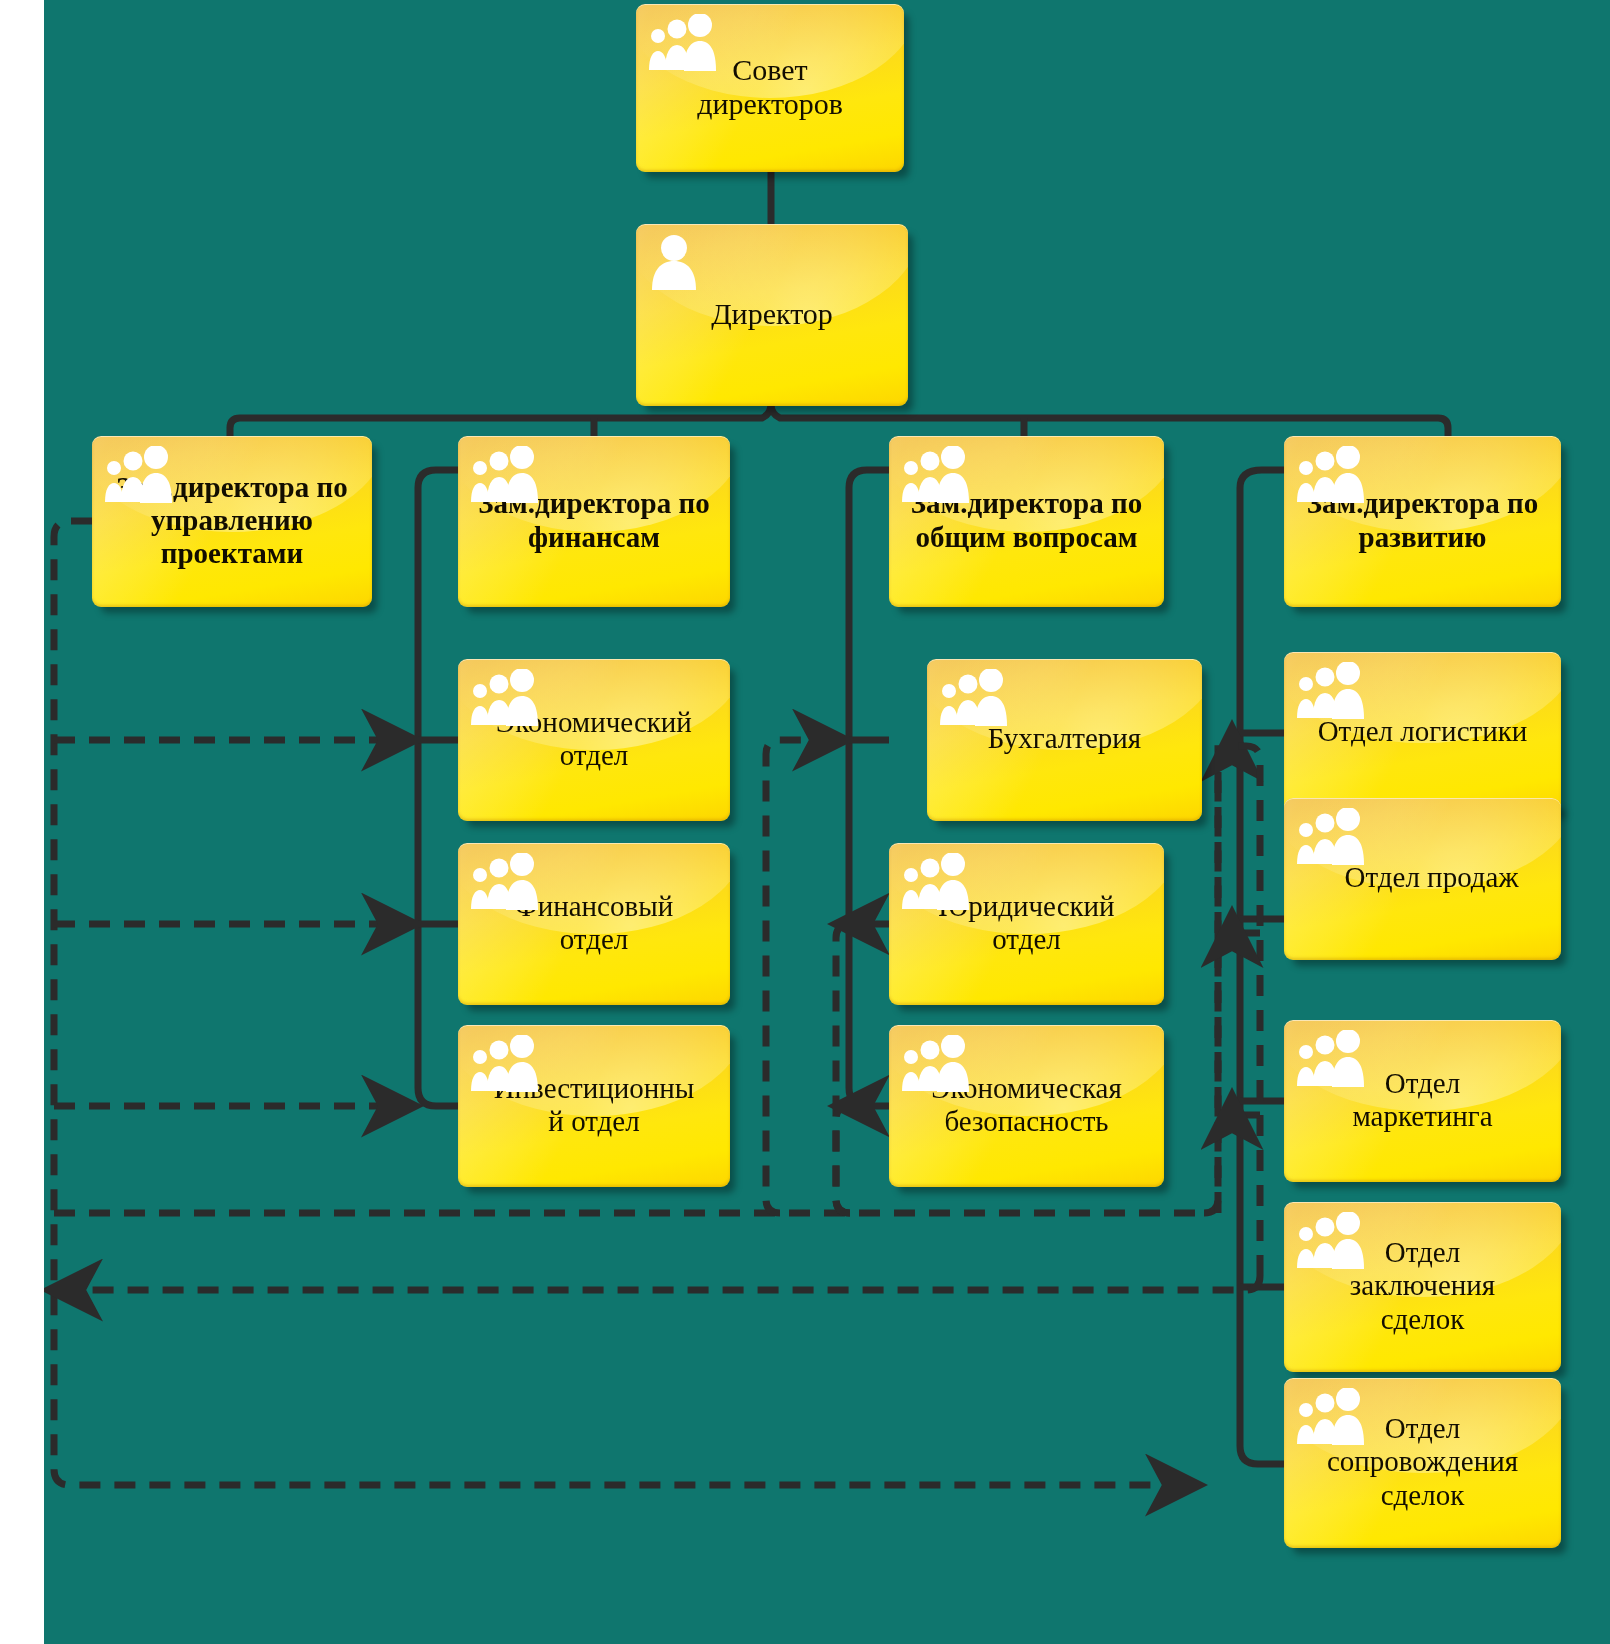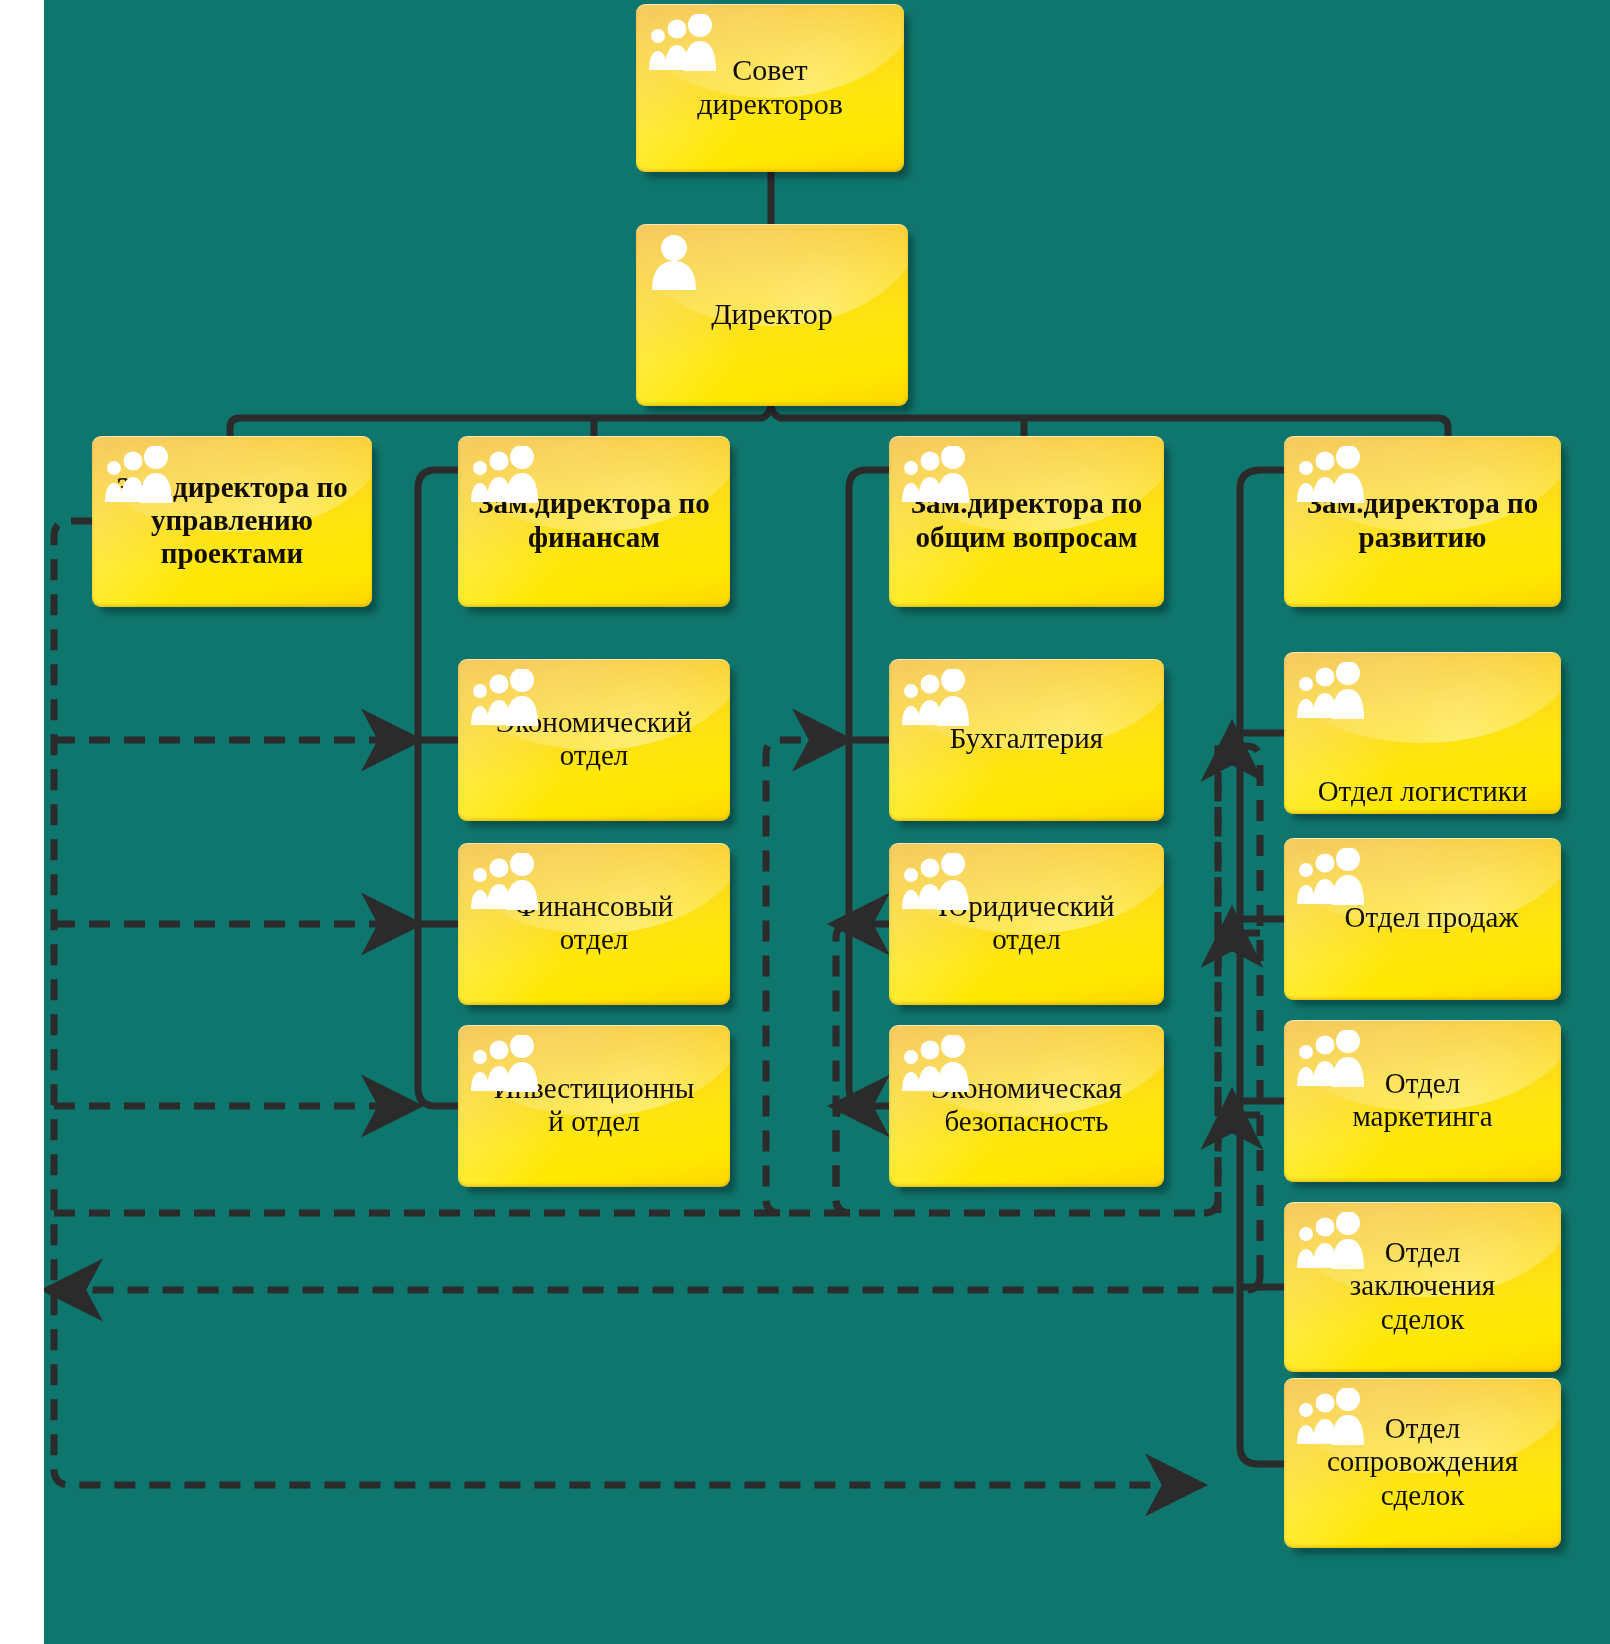--- a/index.html
+++ b/index.html
@@ -229,21 +229,21 @@
               <path d="M1 56 C1 43 5 37 10 37 C15 37 19 43 19 56 Z"></path>
               <circle cx="29" cy="15" r="9.5"></circle>
               <path d="M17 56 C17 39 22 31 29 31 C36 31 41 39 41 56 Z"></path>
               <circle cx="52" cy="11" r="12"></circle>
               <path d="M36 57 C36 36 42 27 52 27 C62 27 68 36 68 57 Z"></path>
             </g>
           </svg>
         </span>
         <span class="label">Инвестиционны<br>й отдел</span>
       </div>
-      <div class="node lv3" style="left: 845px; top: 659px; width: 275px; height: 162px;">
+      <div class="node lv3" style="left: 883px; top: 659px; width: 275px; height: 162px;">
         <span class="ico">
           <svg width="72" height="58" viewBox="0 0 72 58" xmlns="http://www.w3.org/2000/svg">
             <g fill="#ffffff">
               <circle cx="10" cy="22" r="7"></circle>
               <path d="M1 56 C1 43 5 37 10 37 C15 37 19 43 19 56 Z"></path>
               <circle cx="29" cy="15" r="9.5"></circle>
               <path d="M17 56 C17 39 22 31 29 31 C36 31 41 39 41 56 Z"></path>
               <circle cx="52" cy="11" r="12"></circle>
               <path d="M36 57 C36 36 42 27 52 27 C62 27 68 36 68 57 Z"></path>
             </g>
@@ -274,36 +274,36 @@
               <path d="M1 56 C1 43 5 37 10 37 C15 37 19 43 19 56 Z"></path>
               <circle cx="29" cy="15" r="9.5"></circle>
               <path d="M17 56 C17 39 22 31 29 31 C36 31 41 39 41 56 Z"></path>
               <circle cx="52" cy="11" r="12"></circle>
               <path d="M36 57 C36 36 42 27 52 27 C62 27 68 36 68 57 Z"></path>
             </g>
           </svg>
         </span>
         <span class="label">Экономическая<br>безопасность</span>
       </div>
-      <div class="node lv3" style="left: 1240px; top: 652px; width: 277px; height: 162px; align-items: flex-end;">
+      <div class="node lv3" style="left: 1240px; top: 652px; width: 277px; height: 162px;">
         <span class="ico">
           <svg width="72" height="58" viewBox="0 0 72 58" xmlns="http://www.w3.org/2000/svg">
             <g fill="#ffffff">
               <circle cx="10" cy="22" r="7"></circle>
               <path d="M1 56 C1 43 5 37 10 37 C15 37 19 43 19 56 Z"></path>
               <circle cx="29" cy="15" r="9.5"></circle>
               <path d="M17 56 C17 39 22 31 29 31 C36 31 41 39 41 56 Z"></path>
               <circle cx="52" cy="11" r="12"></circle>
               <path d="M36 57 C36 36 42 27 52 27 C62 27 68 36 68 57 Z"></path>
             </g>
           </svg>
         </span>
         <span class="label">Отдел логистики</span>
       </div>
-      <div class="node lv3" style="left: 1240px; top: 838px; width: 277px; height: 162px; padding-left: 28px;">
+      <div class="node lv3" style="left: 1240px; top: 798px; width: 277px; height: 162px; padding-left: 28px;">
         <span class="ico">
           <svg width="72" height="58" viewBox="0 0 72 58" xmlns="http://www.w3.org/2000/svg">
             <g fill="#ffffff">
               <circle cx="10" cy="22" r="7"></circle>
               <path d="M1 56 C1 43 5 37 10 37 C15 37 19 43 19 56 Z"></path>
               <circle cx="29" cy="15" r="9.5"></circle>
               <path d="M17 56 C17 39 22 31 29 31 C36 31 41 39 41 56 Z"></path>
               <circle cx="52" cy="11" r="12"></circle>
               <path d="M36 57 C36 36 42 27 52 27 C62 27 68 36 68 57 Z"></path>
             </g>

